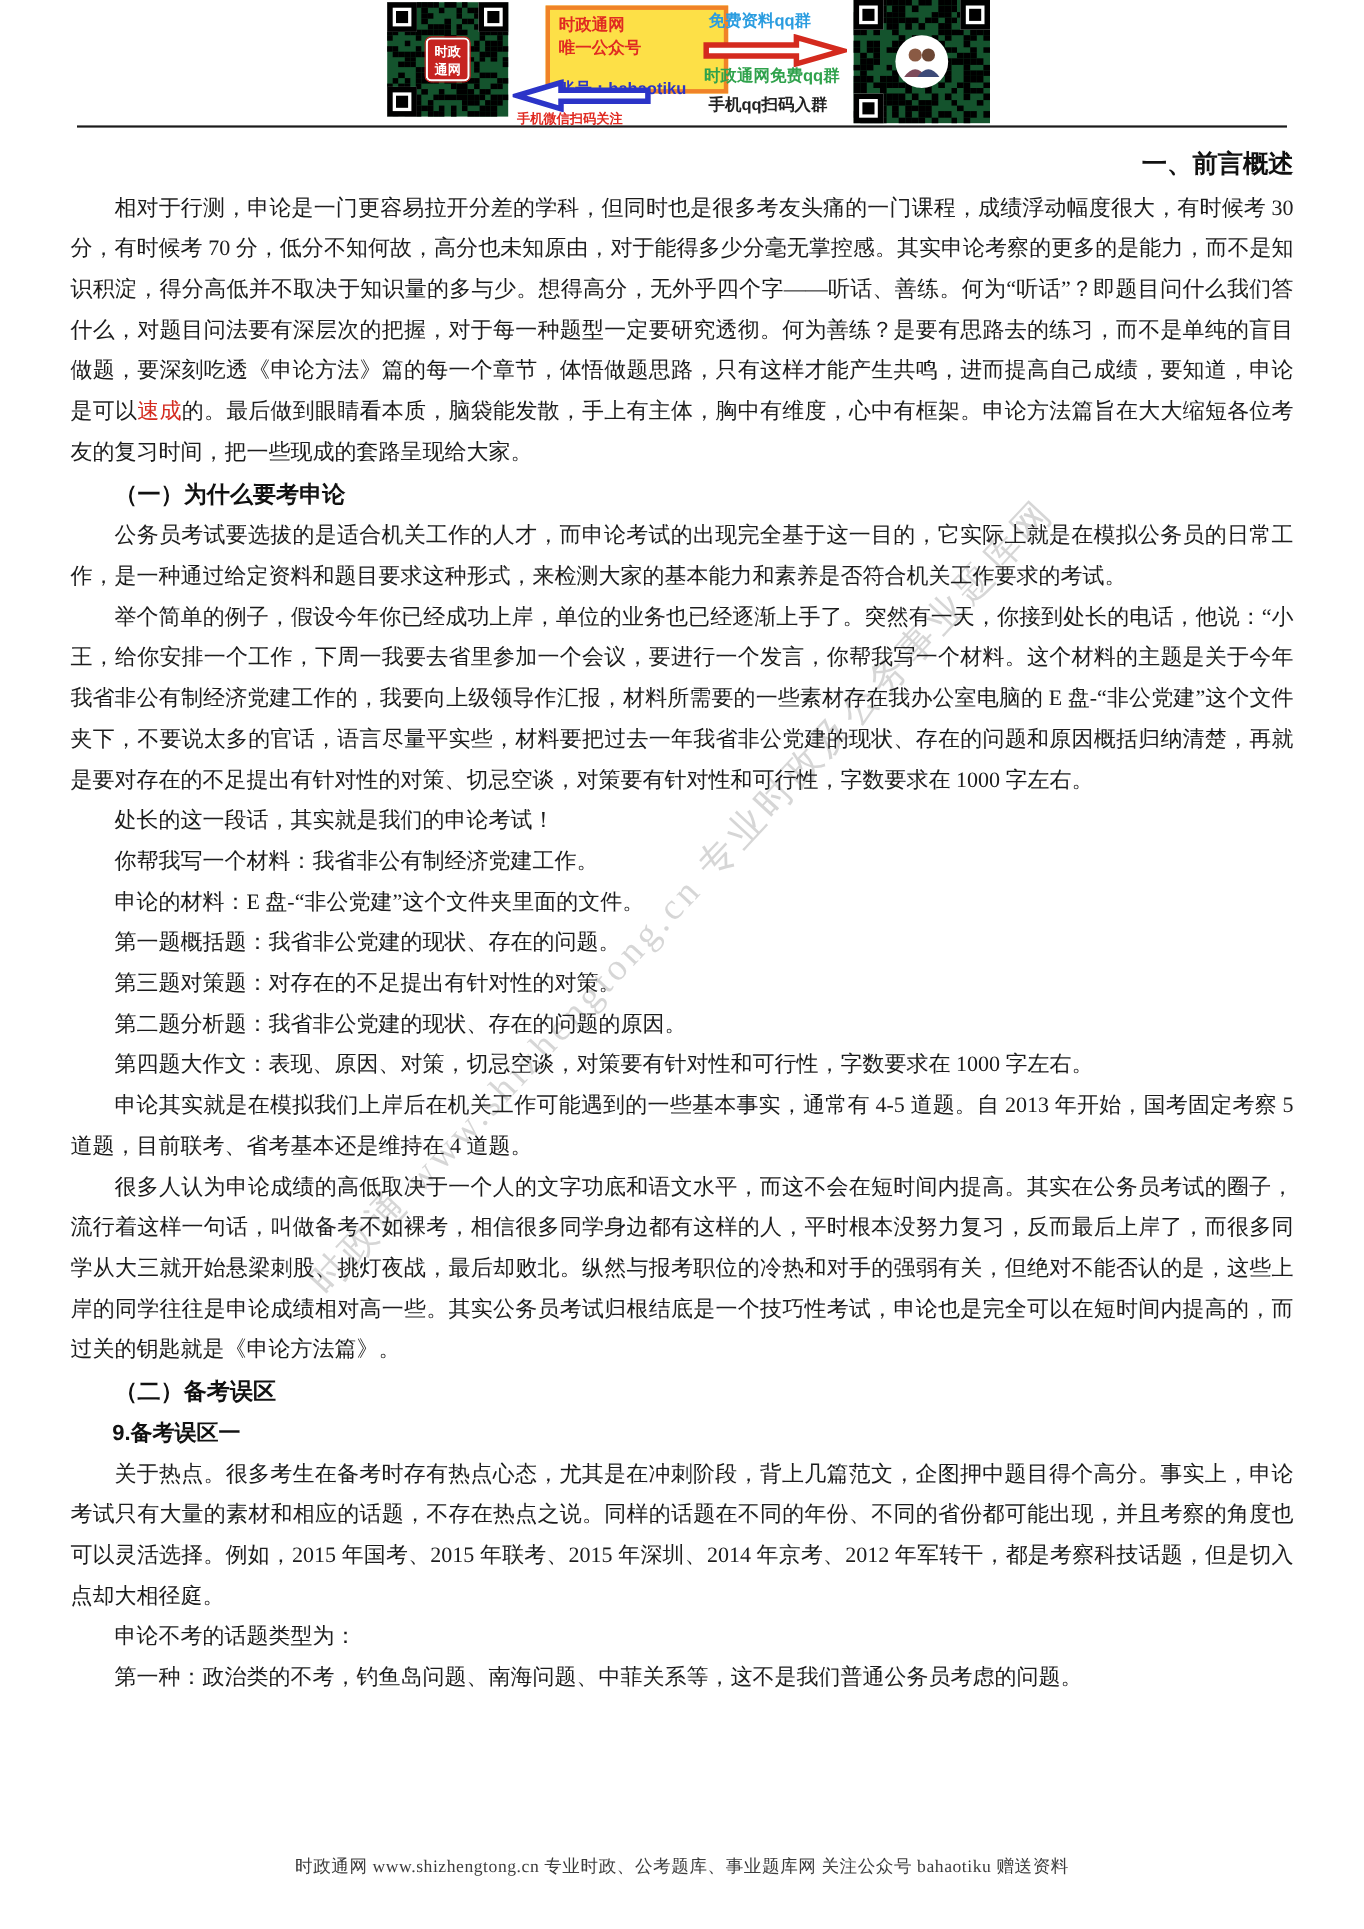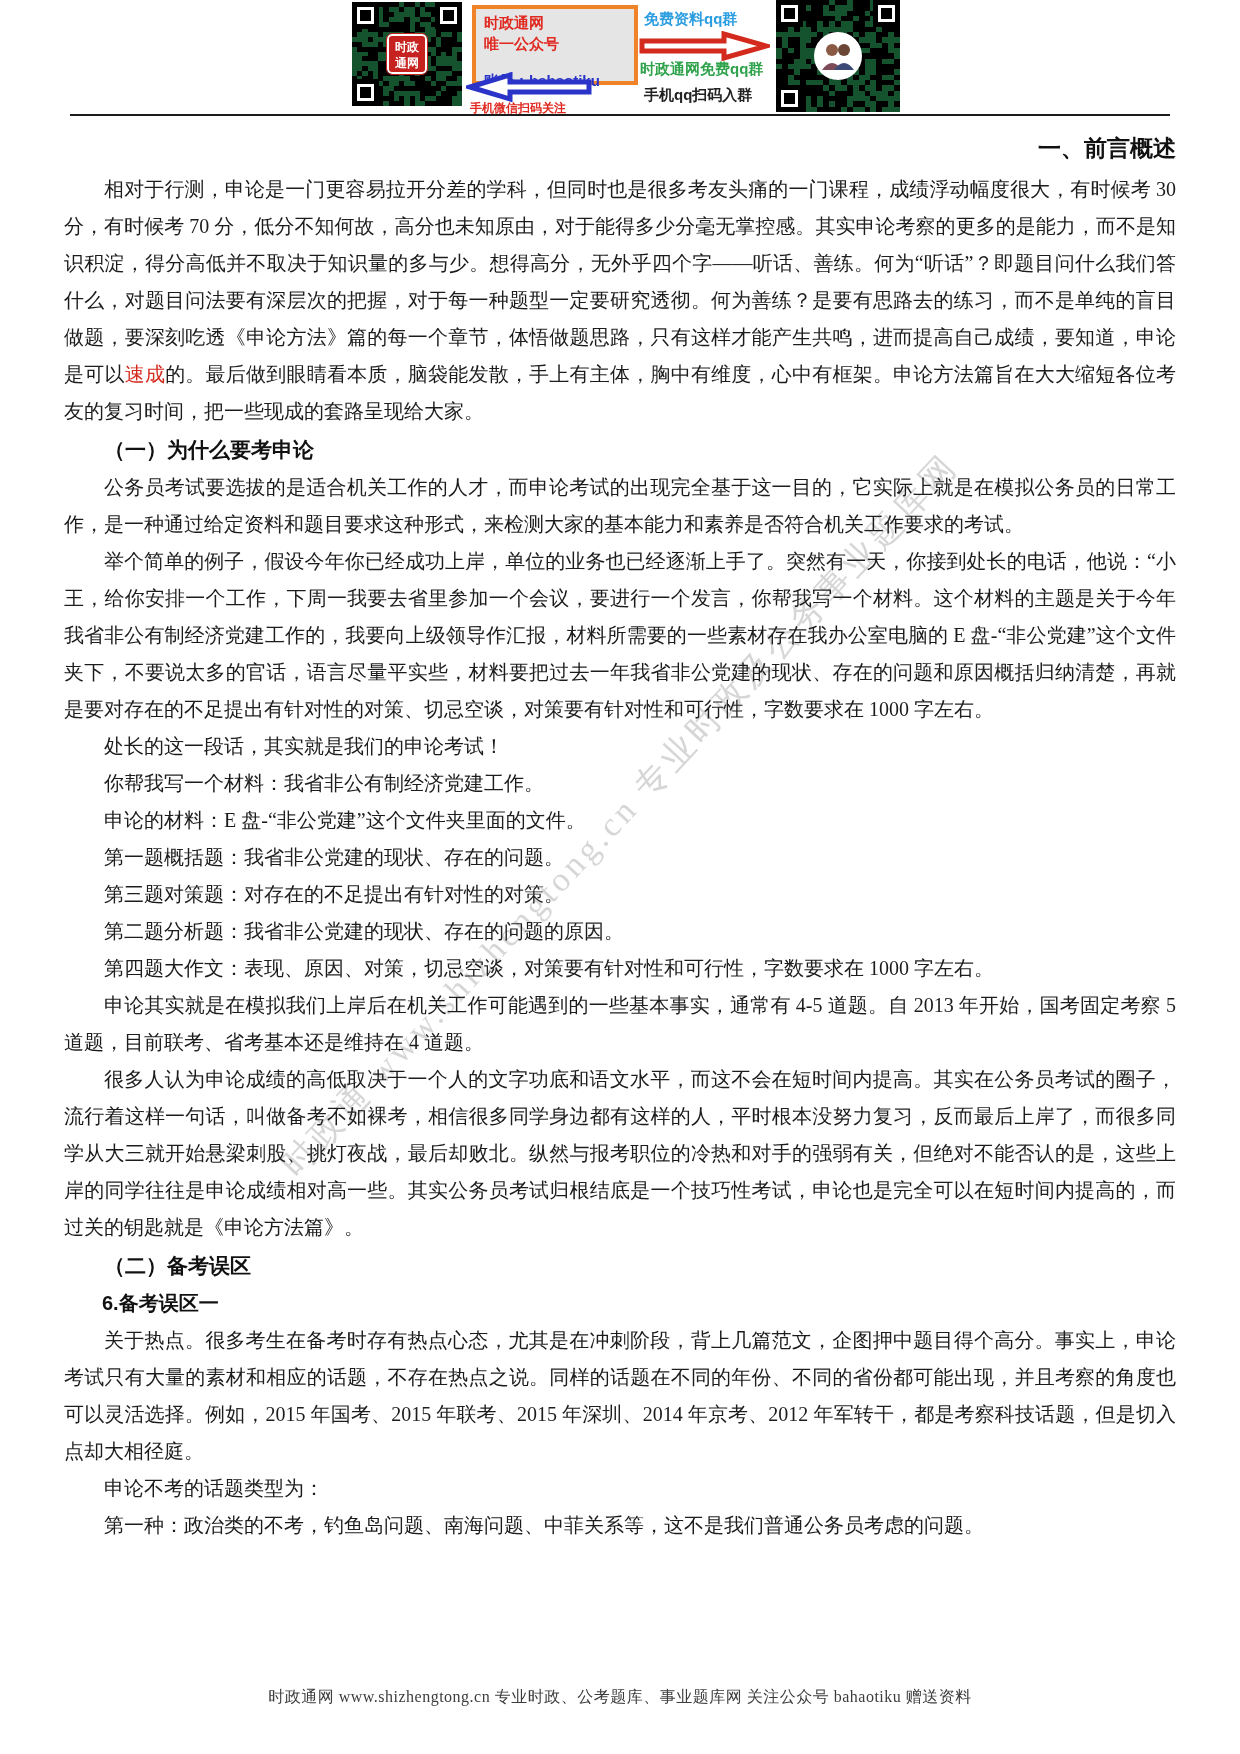--- a/index.html
+++ b/index.html
@@ -21,22 +21,22 @@
   .qr-right{left:776px;top:0px;width:124px;height:112px;}
 
   .seal{position:absolute;left:50%;top:50%;transform:translate(-50%,-50%);
         width:40px;height:40px;background:#c62320;border:2px solid #fff;outline:1px solid #c62320;
         border-radius:5px;color:#fff;font-size:12px;line-height:16px;text-align:center;
         box-sizing:border-box;padding-top:3px;font-weight:bold;font-family:"Liberation Sans",sans-serif;}
   .avatar{position:absolute;left:50%;top:50%;transform:translate(-50%,-50%);
           width:48px;height:48px;background:#fff;border-radius:50%;
           display:flex;align-items:center;justify-content:center;}
 
-  .acct-box{position:absolute;left:472px;top:5px;width:142px;height:66px;
-            border:4px solid #f08228;background:#e5e5e5;padding:3px 8px;box-sizing:content-box;
+  .acct-box{position:absolute;left:496px;top:5px;width:142px;height:66px;
+            border:4px solid #f08228;background:#fde047;padding:3px 8px;box-sizing:content-box;
             font-family:"Liberation Sans",sans-serif;font-weight:bold;font-size:15px;line-height:21px;}
   .acct-l1,.acct-l2{color:#e02a21;}
   .acct-l3{color:#2b34c8;margin-top:16px;}
 
   .arrow-left-wrap{position:absolute;left:466px;top:72px;width:126px;height:30px;}
   .arrow-right-wrap{position:absolute;left:638px;top:31px;width:132px;height:30px;}
 
   .cap-wechat{position:absolute;left:470px;top:100px;color:#e02a21;
               font-family:"Liberation Sans",sans-serif;font-weight:bold;font-size:12px;}
   .cap-blue{position:absolute;left:644px;top:10px;color:#2b9de0;
@@ -1026,21 +1026,21 @@
     <p class="stmt">申论的材料：E 盘-“非公党建”这个文件夹里面的文件。</p>
     <p class="stmt">第一题概括题：我省非公党建的现状、存在的问题。</p>
     <p class="stmt">第三题对策题：对存在的不足提出有针对性的对策。</p>
     <p class="stmt">第二题分析题：我省非公党建的现状、存在的问题的原因。</p>
     <p class="stmt">第四题大作文：表现、原因、对策，切忌空谈，对策要有针对性和可行性，字数要求在 1000 字左右。</p>
 
     <p class="para">申论其实就是在模拟我们上岸后在机关工作可能遇到的一些基本事实，通常有 4-5 道题。自 2013 年开始，国考固定考察 5 道题，目前联考、省考基本还是维持在 4 道题。</p>
     <p class="para">很多人认为申论成绩的高低取决于一个人的文字功底和语文水平，而这不会在短时间内提高。其实在公务员考试的圈子，流行着这样一句话，叫做备考不如裸考，相信很多同学身边都有这样的人，平时根本没努力复习，反而最后上岸了，而很多同学从大三就开始悬梁刺股、挑灯夜战，最后却败北。纵然与报考职位的冷热和对手的强弱有关，但绝对不能否认的是，这些上岸的同学往往是申论成绩相对高一些。其实公务员考试归根结底是一个技巧性考试，申论也是完全可以在短时间内提高的，而过关的钥匙就是《申论方法篇》。</p>
 
     <div class="sec-h">（二）备考误区</div>
-    <div class="sub-h">6.备考误区一</div>
+    <div class="sub-h">9.备考误区一</div>
 
     <p class="para">关于热点。很多考生在备考时存有热点心态，尤其是在冲刺阶段，背上几篇范文，企图押中题目得个高分。事实上，申论考试只有大量的素材和相应的话题，不存在热点之说。同样的话题在不同的年份、不同的省份都可能出现，并且考察的角度也可以灵活选择。例如，2015 年国考、2015 年联考、2015 年深圳、2014 年京考、2012 年军转干，都是考察科技话题，但是切入点却大相径庭。</p>
     <p class="stmt">申论不考的话题类型为：</p>
     <p class="stmt">第一种：政治类的不考，钓鱼岛问题、南海问题、中菲关系等，这不是我们普通公务员考虑的问题。</p>
   </div>
 
   <div class="footer">时政通网 www.shizhengtong.cn 专业时政、公考题库、事业题库网 关注公众号 bahaotiku 赠送资料</div>
 </div>
 
 </body></html>

